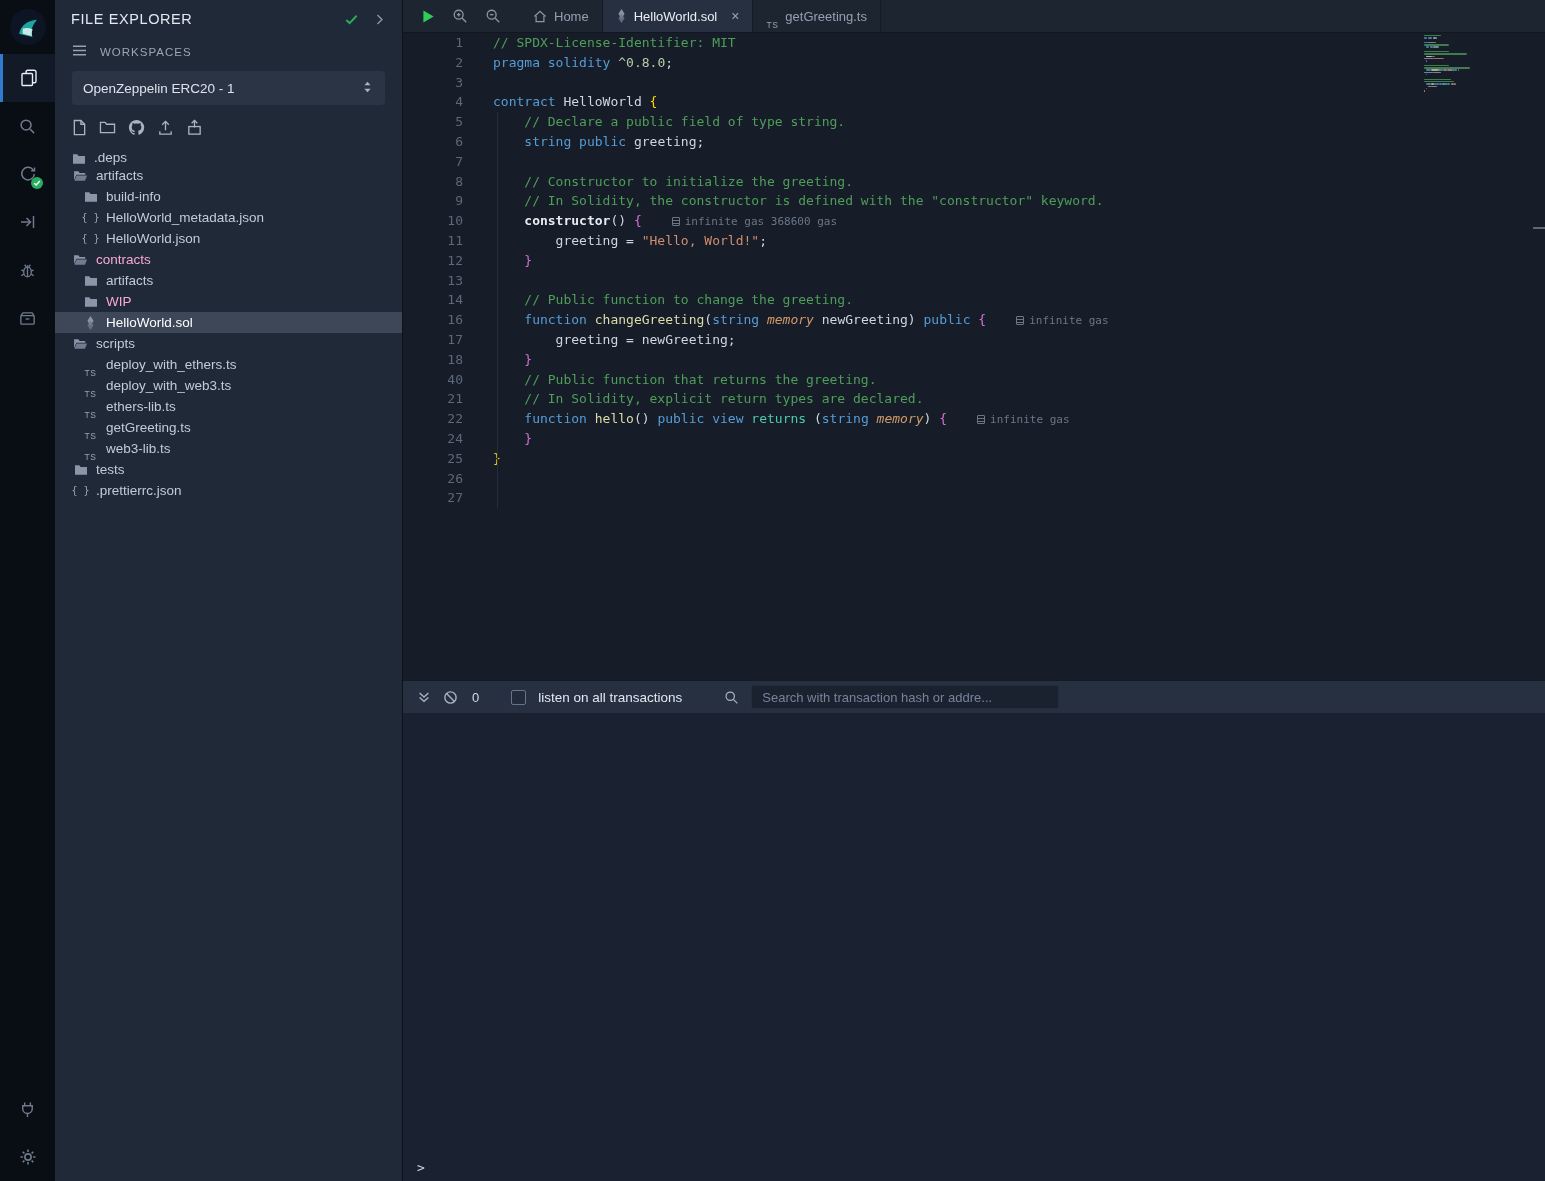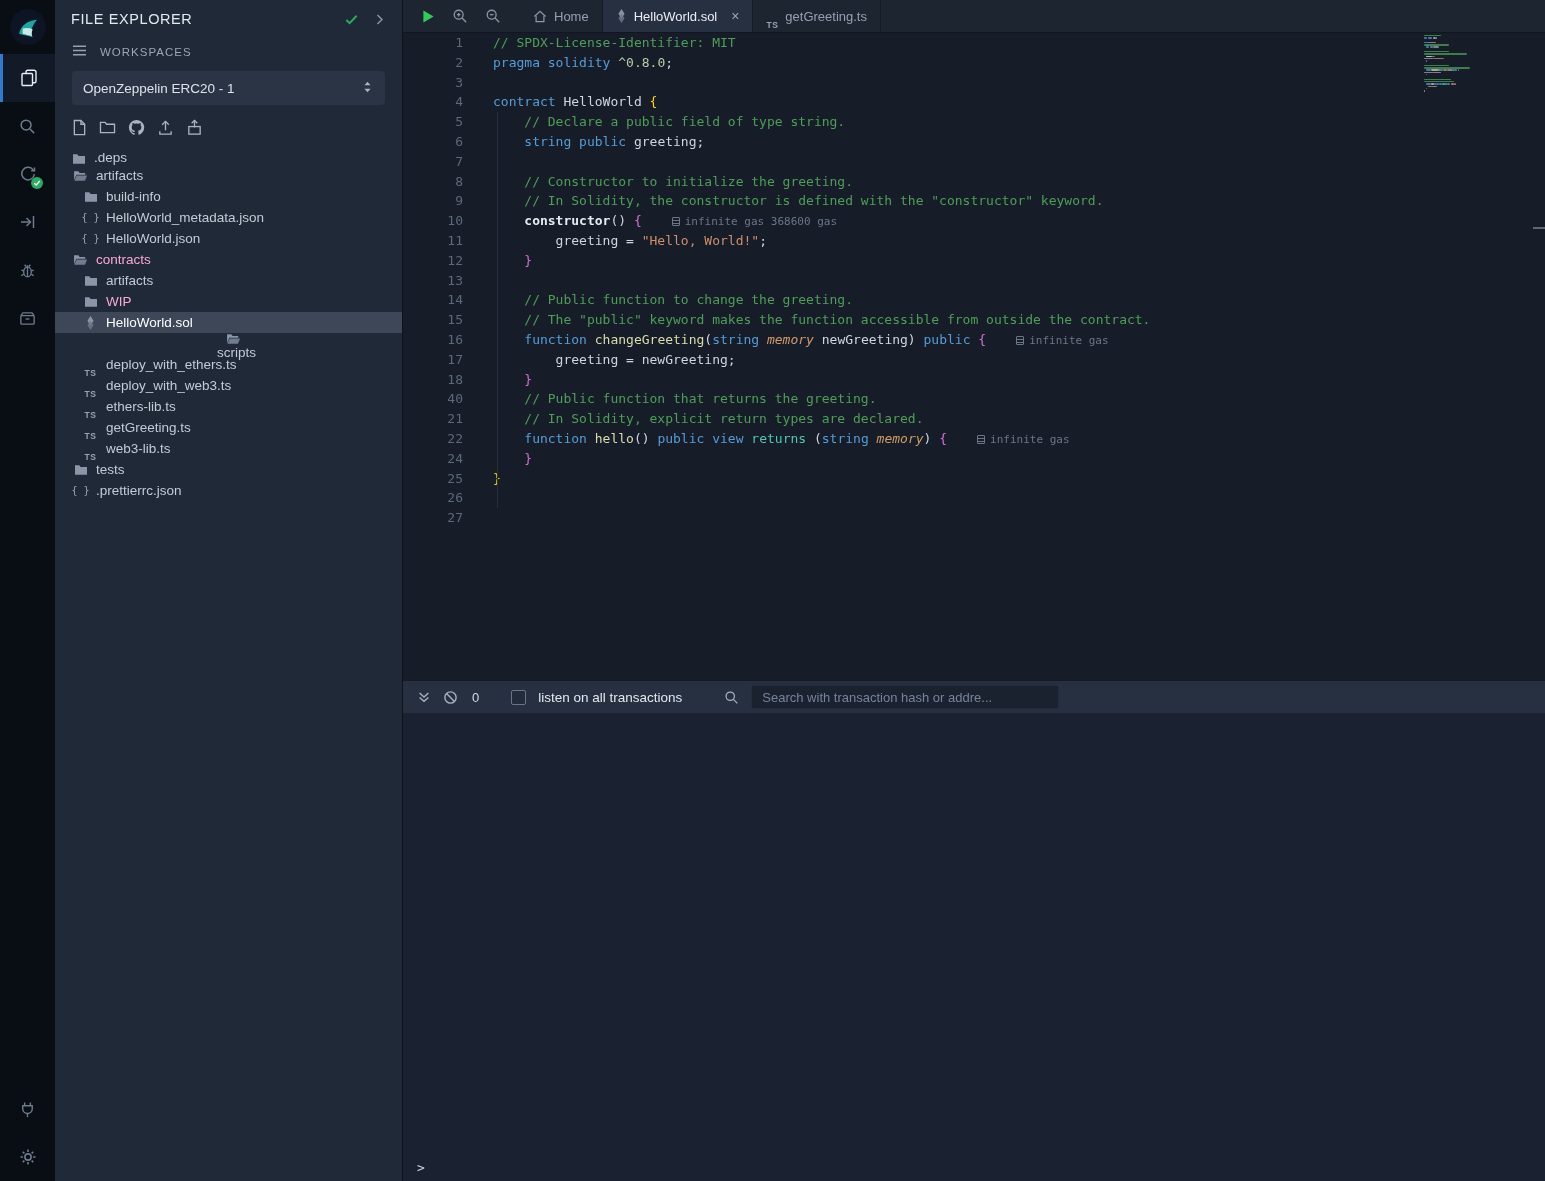--- a/index.html
+++ b/index.html
@@ -27,21 +27,21 @@
   .ws-select span:first-child { flex:1; }
   .fe-toolbar { display:flex; align-items:center; gap:12px; padding:12px 16px 8px 17px; color:#a9b3c2; }
   .fe-toolbar span { display:flex; cursor:pointer; }
 
   .tree { flex:1; font-size:13.5px; color:#c3cbd7; overflow:hidden; }
   .tree-row { height:21px; display:flex; align-items:center; cursor:pointer; }
   .tree-row.selected { background:#3d4757; color:#ffffff; }
   .tree-row.orange .tree-label { color:#f9a8d4; }
   .tree-icon { width:19px; display:flex; justify-content:center; margin-right:6px; flex:none; color:#8b95a7; }
   .glyph-json { font-family:"DejaVu Sans Mono",monospace; font-size:10px; color:#98a3b3; }
-  .glyph-ts { font-size:8.5px; font-weight:bold; color:#98a3b3; letter-spacing:.5px;margin-top:17px; }
+  .glyph-ts { font-size:8.5px; font-weight:normal; color:#98a3b3; letter-spacing:.5px;margin-top:17px; }
 
   
   .main { flex:1; min-width:0; display:flex; flex-direction:column; }
   .tabbar { height:33px; background:#1d2531; display:flex; align-items:stretch; flex:none; border-bottom:1px solid #11161f; }
   .tab-actions { display:flex; align-items:center; gap:17px; padding:0 19px; }
   .tab-actions span { display:flex; cursor:pointer; color:#8a93a2; }
   .tabs { display:flex; }
   .tab { display:flex; align-items:center; gap:7px; padding:0 13px; font-size:13px; color:#94a0b1; border-right:1px solid #151b26; cursor:pointer; }
   .tab.active { background:#273040; color:#e9eef5; }
   .tab .ticon { display:flex; color:#8d97a8; }
@@ -293,21 +293,21 @@
         </div>
         <div class="tree-row selected" style="padding-left: 26px;">
           <span class="tree-icon">
             <svg width="11" height="14" viewBox="0 0 12 16">
               <path d="M6 0 2.5 5.5 6 11 9.5 5.5z" fill="#99a3b3" opacity=".85"></path>
               <path d="M6 5 2.5 10.5 6 16 9.5 10.5z" fill="#6e7a8d" opacity=".8"></path>
             </svg>
           </span>
           <span class="tree-label">HelloWorld.sol</span>
         </div>
-        <div class="tree-row" style="padding-left: 16px; flex-direction: column;">
+        <div class="tree-row" style="padding-left: 16px;">
           <span class="tree-icon">
             <svg width="15" height="12" viewBox="0 0 17 14">
               <path d="M1 1.5h5L7.5 3.5H14v2H3.6L1 12z" fill="#8b95a7"></path>
               <path d="M3.9 6.5h12.3L13.7 12.5H1.4z" fill="#707c90"></path>
             </svg>
           </span>
           <span class="tree-label">scripts</span>
         </div>
         <div class="tree-row" style="padding-left: 26px;">
           <span class="tree-icon">
@@ -461,24 +461,20 @@
           </div>
           <div class="code-row">
             <span class="lnum">13</span>
             <span class="line-content"></span>
           </div>
           <div class="code-row">
             <span class="lnum">14</span>
             <span class="line-content"><span class="c-com">    // Public function to change the greeting.</span></span>
           </div>
           <div class="code-row">
-            <span class="lnum">15</span>
-            <span class="line-content"><span class="c-com">    // The "public" keyword makes the function accessible from outside the contract.</span></span>
-          </div>
-          <div class="code-row">
             <span class="lnum">16</span>
             <span class="line-content"><span class="c-pl">    </span><span class="c-kw">function</span><span class="c-pl"> </span><span class="c-fn">changeGreeting</span><span class="c-pl">(</span><span class="c-kw">string</span><span class="c-pl"> </span><span class="c-kwi">memory</span><span class="c-pl"> newGreeting</span><span class="c-pl">) </span><span class="c-kw">public</span><span class="c-pl"> </span><span class="c-br2">{</span><span class="gas"><span class="gas-icon"></span>infinite gas</span></span>
           </div>
           <div class="code-row">
             <span class="lnum">17</span>
             <span class="line-content"><span class="c-pl">        greeting </span><span class="c-pl">= newGreeting;</span></span>
           </div>
           <div class="code-row">
             <span class="lnum">18</span>
             <span class="line-content"><span class="c-pl">    </span><span class="c-br2">}</span></span>

